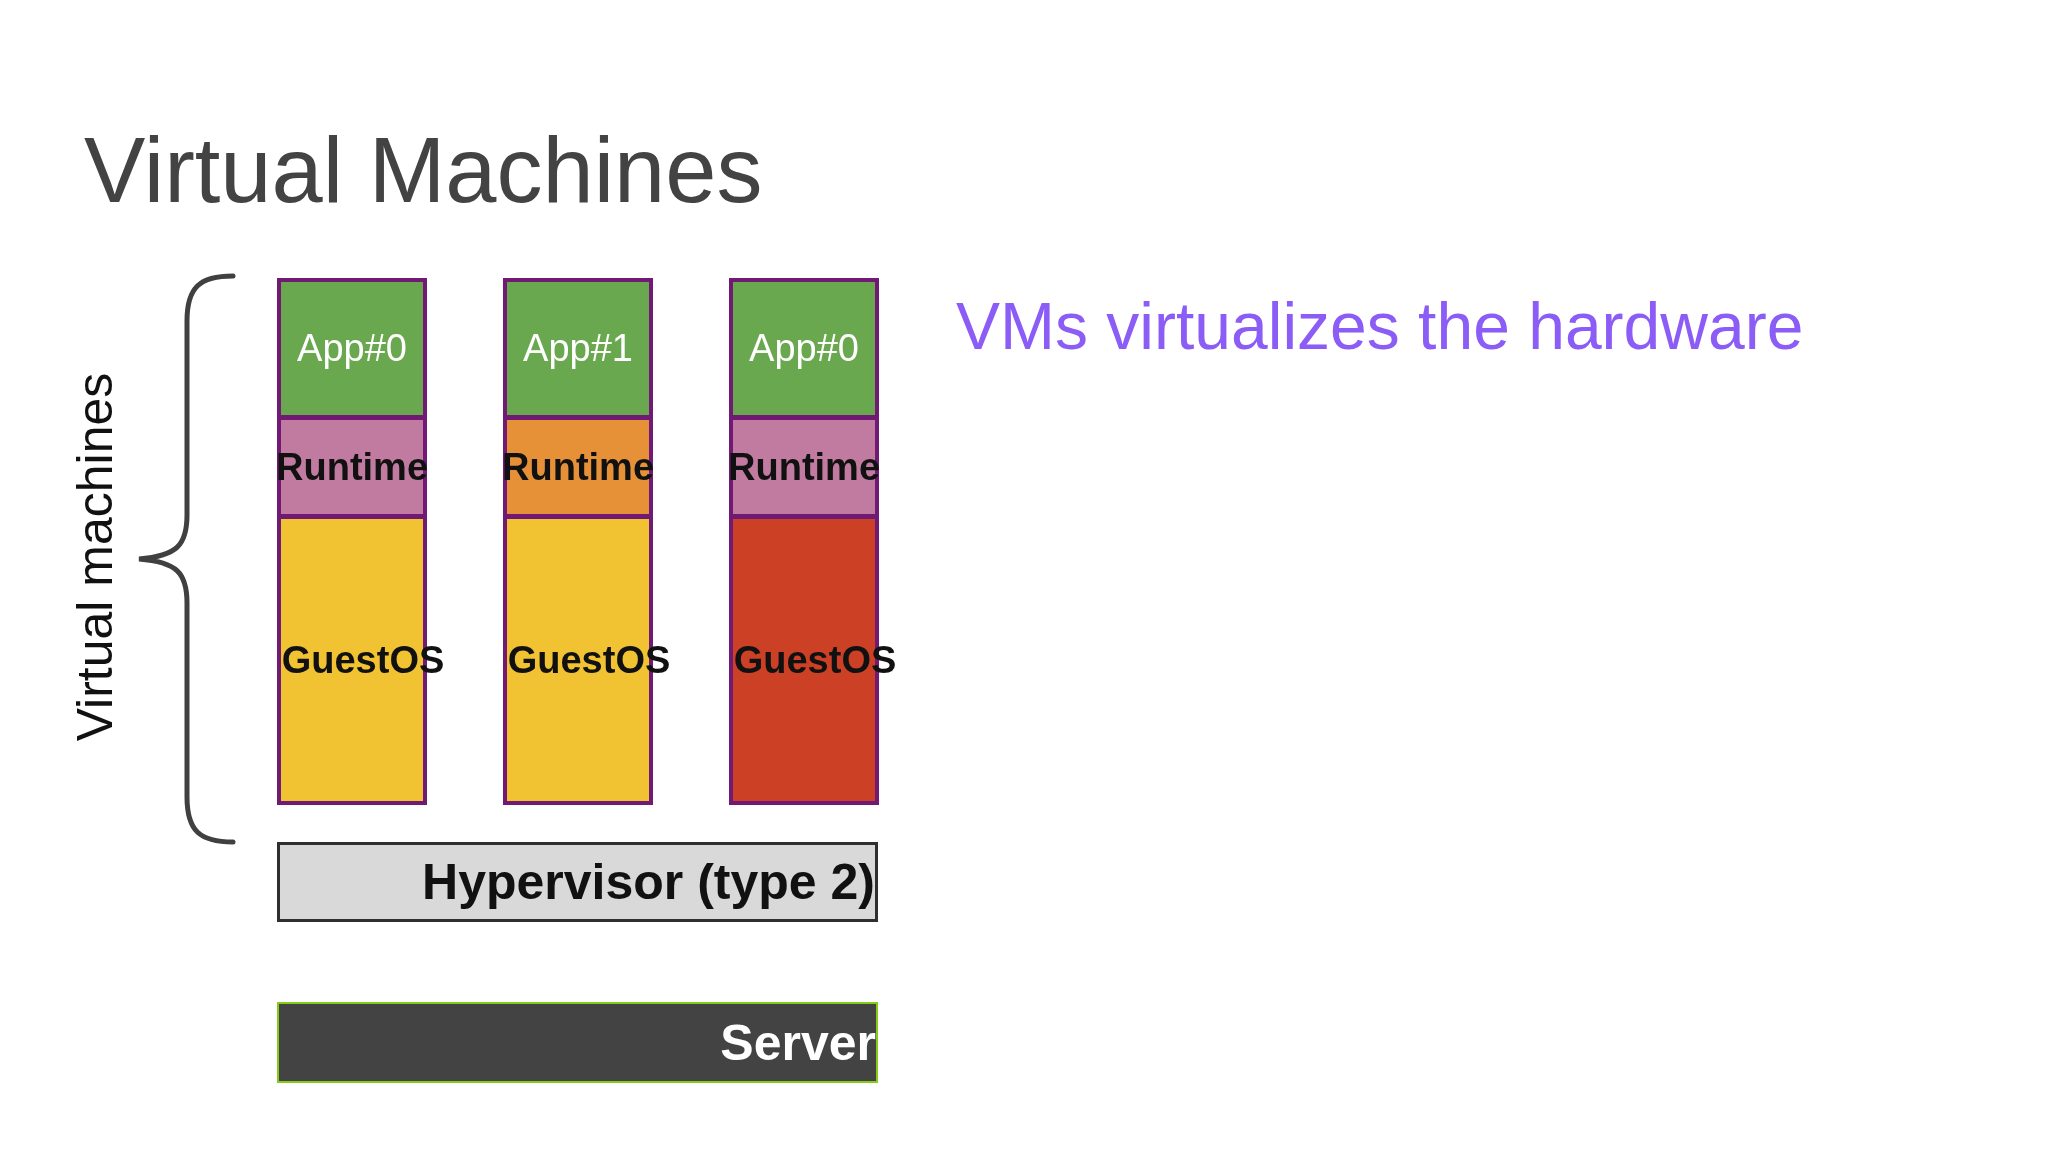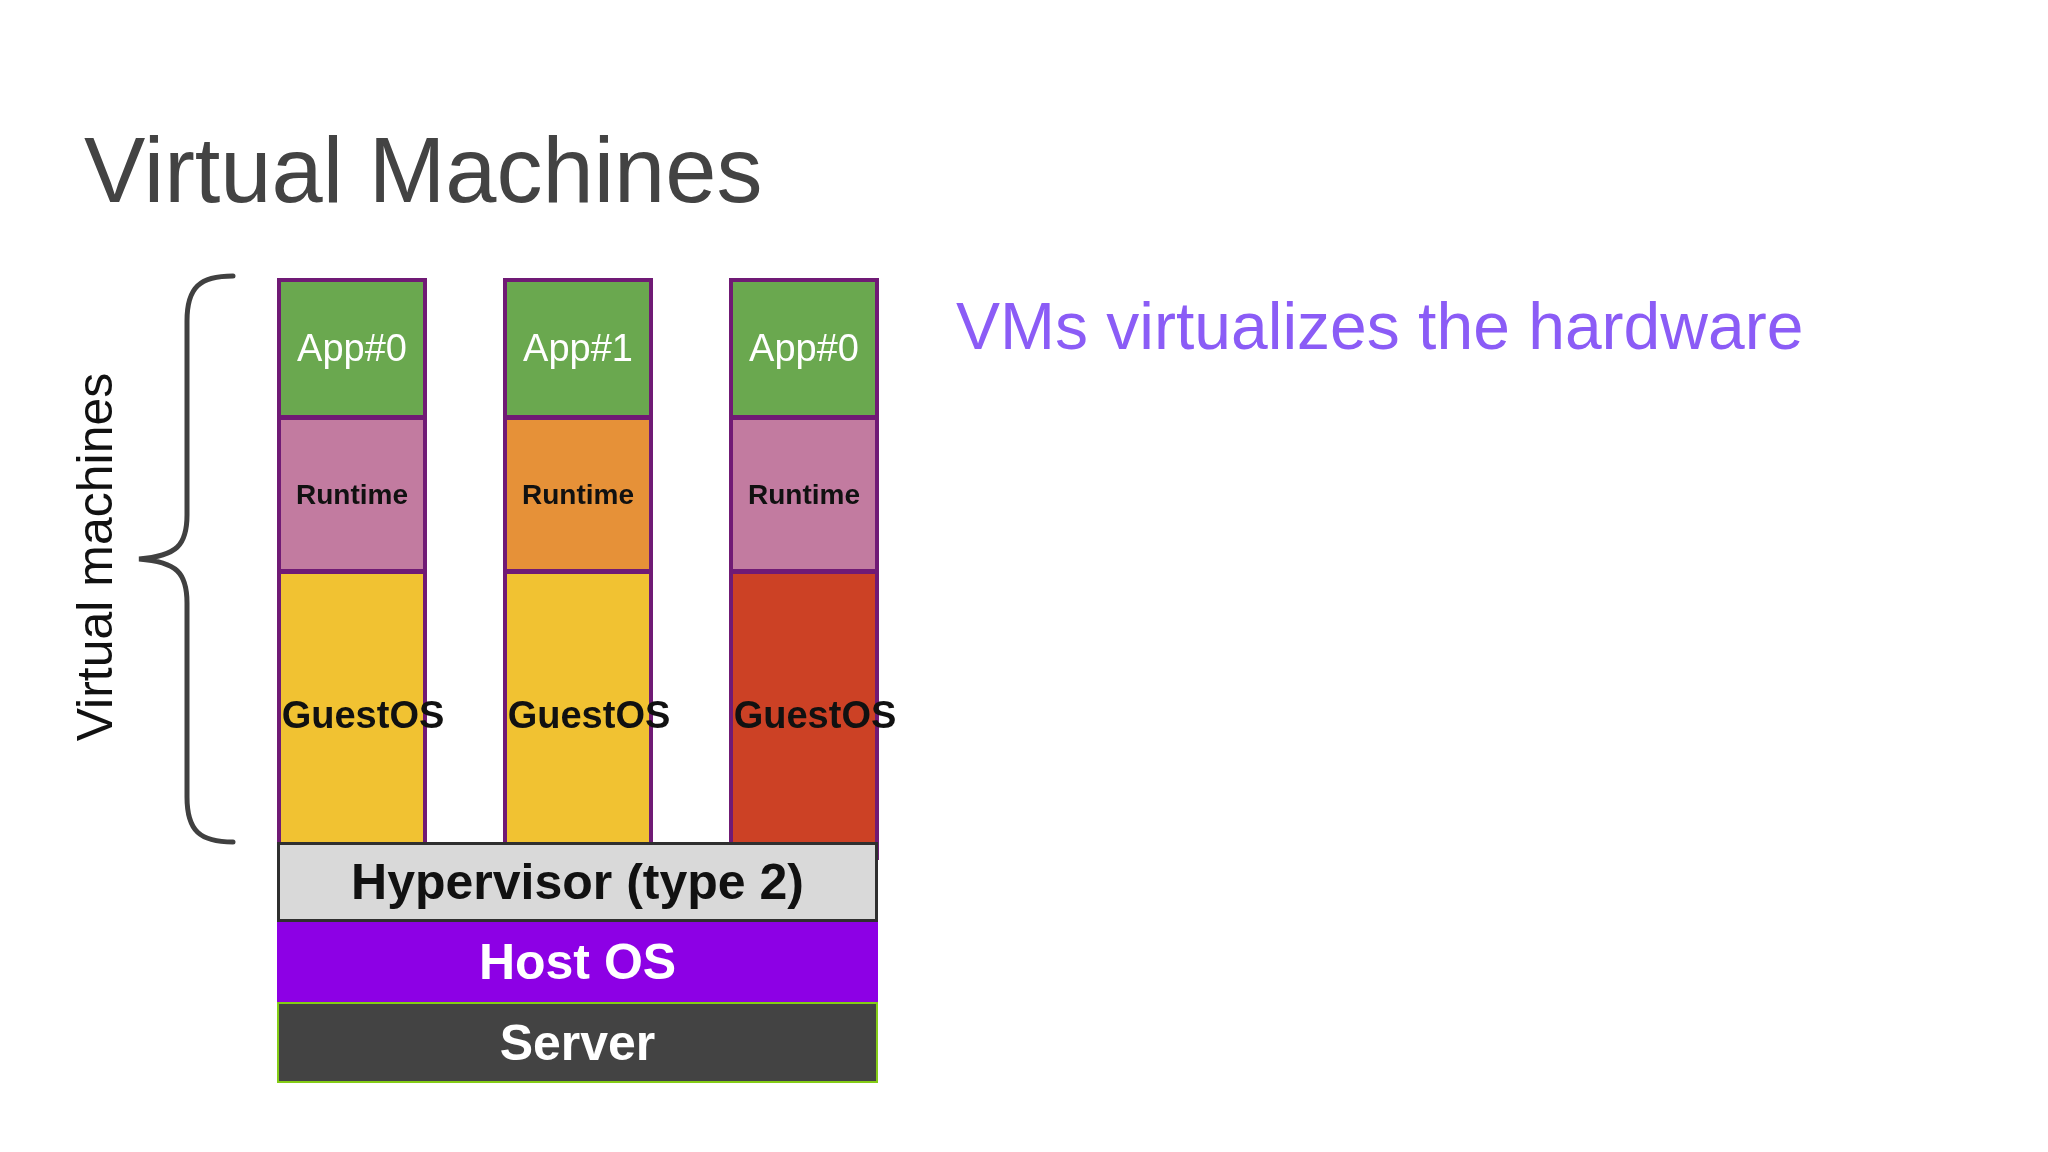--- a/index.html
+++ b/index.html
@@ -62,30 +62,30 @@
     box-sizing: border-box;
     border: 4px solid #701a75;
     width: 150px;
     display: flex;
     align-items: center;
     justify-content: center;
     text-align: center;
   }
   .block + .block { margin-top: -3px; }
   .block-app { height: 141px; color: #ffffff; font-size: 38px; font-weight: 400; line-height: 47px; }
-  .block-runtime { height: 157px; color: #111111; font-size: 28px; font-weight: 700; line-height: 50px; text-align: center; }
+  .block-runtime { height: 102px; color: #111111; font-size: 38px; font-weight: 700; line-height: 50px; text-align: center; }
   .block-guest { height: 290px; color: #111111; font-size: 38px; font-weight: 700; line-height: 47px; padding-left: 22px; }
   .layer {
     position: absolute;
     left: 277px;
     width: 601px;
     box-sizing: border-box;
     display: flex;
     align-items: center;
-    justify-content: center;
+    justify-content: flex-end;
     text-align: center;
     font-size: 50px;
     font-weight: 700;
   }
   .layer-hypervisor { top: 842px; height: 80px; border: 3px solid #2f2f2f; }
   .layer-hostos    { top: 922px; height: 80px; }
   .layer-server    { top: 1002px; height: 81px; border: 2px solid #84cc16; }
 </style>
 </head>
 <body>
@@ -143,20 +143,17 @@
     </div>
     <div class="block block-guest" style="background-color: rgb(204, 65, 37);">
       <span>Guest</span>
       <span>OS</span>
     </div>
   </div>
 
   <div class="layer layer-hypervisor" style="background-color: rgb(217, 217, 217);">
     <span style="color: rgb(17, 17, 17);">Hypervisor (type 2)</span>
   </div>
-  <div class="layer layer-hostos" style="background-color: rgb(141, 0, 229);">
-    <span style="color: rgb(255, 255, 255);">Host OS</span>
-  </div>
   <div class="layer layer-server" style="background-color: rgb(67, 67, 67);">
     <span style="color: rgb(255, 255, 255);">Server</span>
   </div>
 
 </div>
 
 </body></html>

